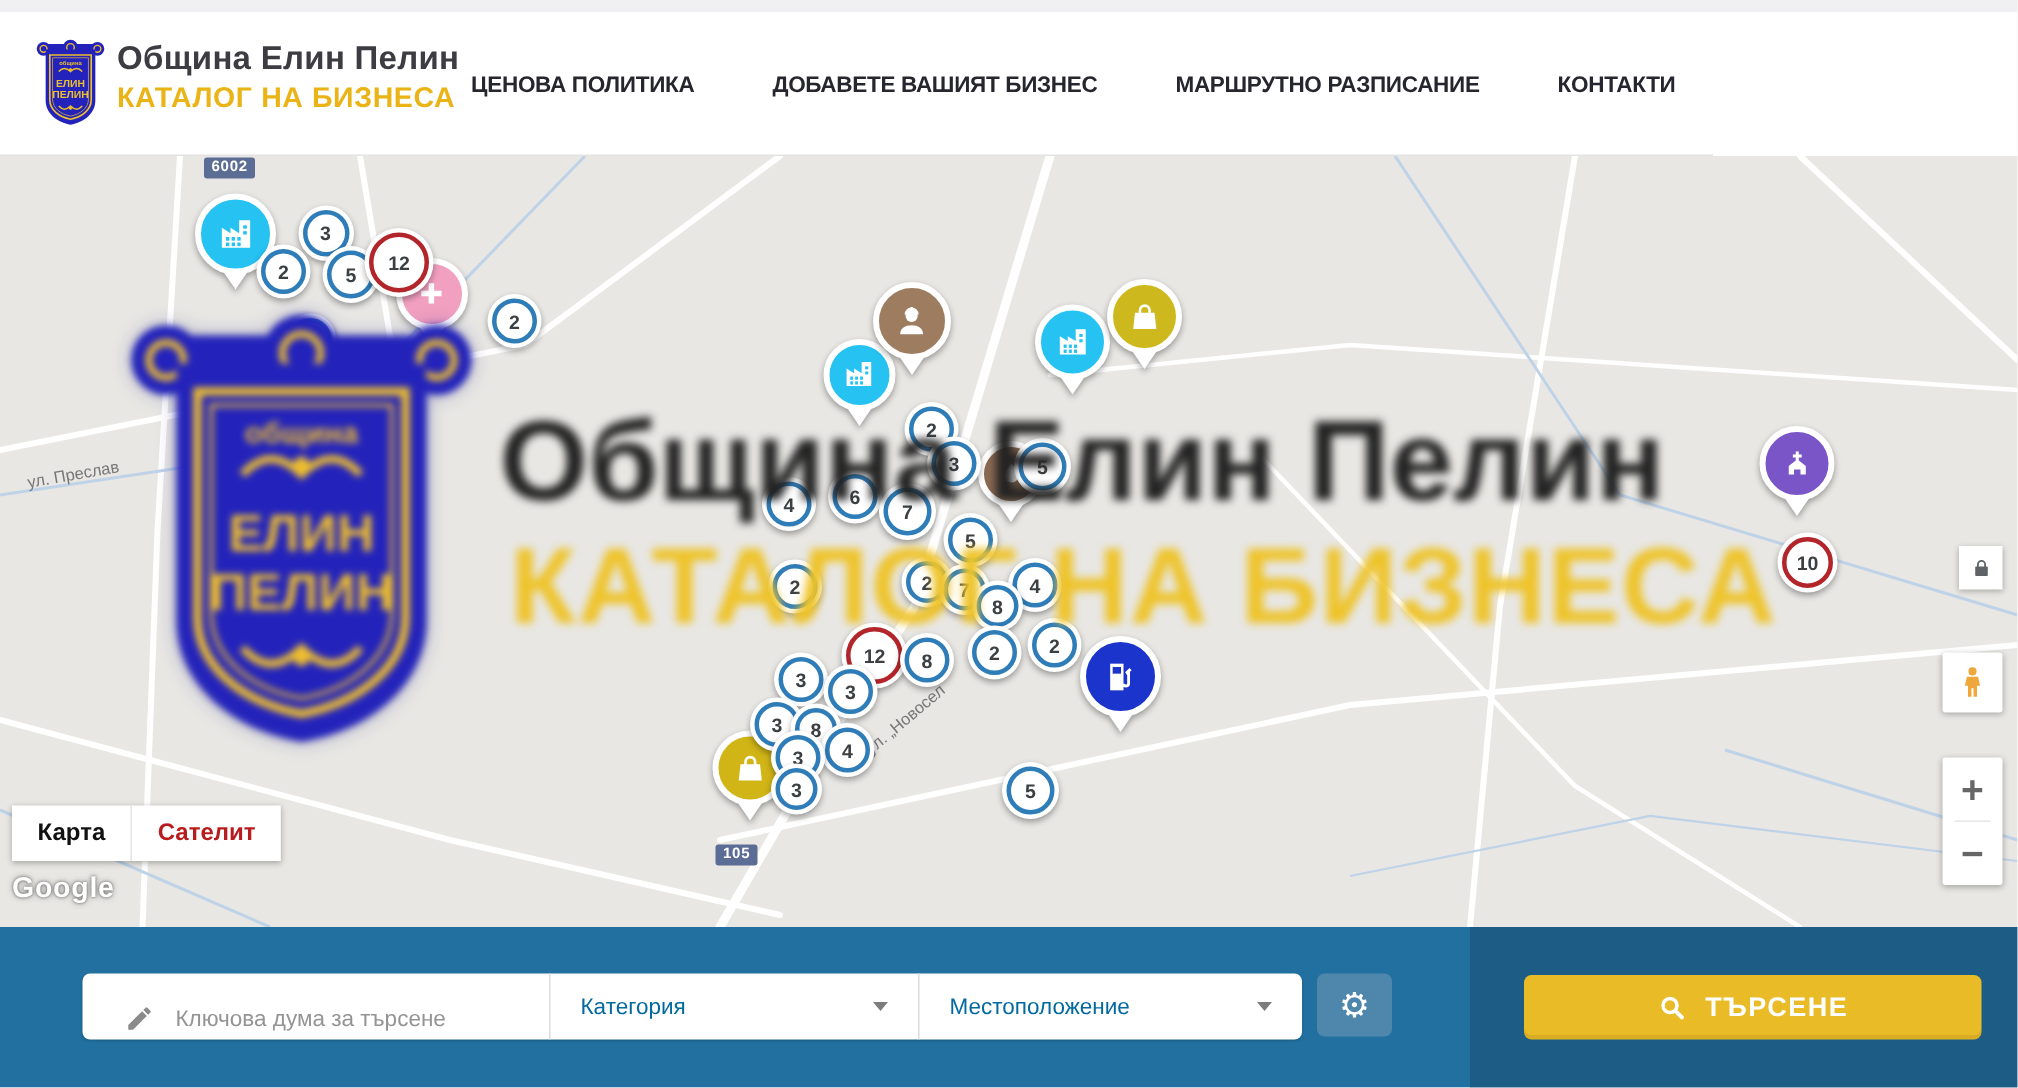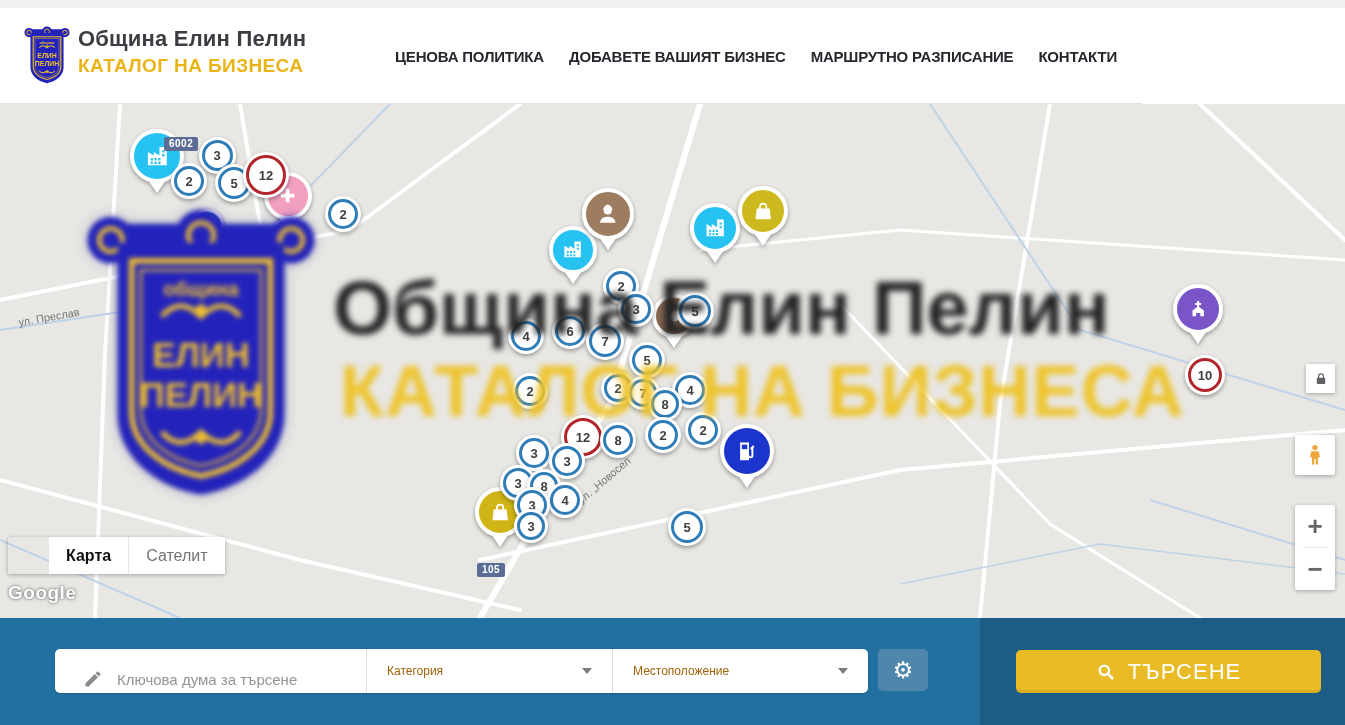--- a/index.html
+++ b/index.html
@@ -6,21 +6,21 @@
   html,body { width:1345px; height:725px; font-family:"Liberation Sans", sans-serif; background:#fff; overflow:hidden; }
   #page { position:relative; width:1345px; height:725px; overflow:hidden; }
 
   
   #topstrip { position:absolute; left:0; top:0; width:1345px; height:8px; background:#f0f0f2; z-index:40; }
   #header { position:absolute; left:0; top:8px; width:1142px; height:96px; background:#fff; border-bottom:1px solid #e3e3e3; z-index:30; }
   #logo-small { position:absolute; left:24px; top:12px; width:46px; height:72px; }
   #site-title-block { position:absolute; left:78px; top:18px; }
   #site-title { font-size:22px; font-weight:700; color:#3d3c42; letter-spacing:.2px; }
   #site-subtitle { font-size:19px; font-weight:700; color:#eab417; letter-spacing:.4px; margin-top:3px; }
-  #main-nav { position:absolute; right:25px; top:0; height:96px; display:flex; align-items:center; gap:25px; }
+  #main-nav { position:absolute; right:25px; top:0; height:96px; display:flex; align-items:center; gap:52px; }
   .nav-item { font-size:15px; font-weight:700; color:#26262e; letter-spacing:-.2px; cursor:pointer; white-space:nowrap; }
 
   
   #map { position:absolute; left:0; top:104px; width:1345px; height:514px; background:#e8e7e4; overflow:hidden; }
   #map-roads { position:absolute; left:0; top:0; z-index:1; }
 
   .road-label { position:absolute; z-index:6; background:#5b6d95; color:#fff; font-size:10px; font-weight:700;
                 padding:1px 5px 2px; border-radius:2px; letter-spacing:.5px; }
   .street-label { position:absolute; z-index:2; color:#767676; font-size:11px; white-space:nowrap; }
 
@@ -39,22 +39,22 @@
   
   #watermark { position:absolute; inset:0; z-index:5; pointer-events:none; }
   #wm-shield { position:absolute; left:84px; top:106px; width:234px; height:296px; filter:blur(2.4px) drop-shadow(0 0 6px rgba(20,20,120,.35)); }
   #wm-title { position:absolute; left:333px; top:160px; width:890px; font-size:76px; font-weight:700; color:#232323;
               letter-spacing:0; white-space:nowrap; filter:blur(3px); }
   #wm-subtitle { position:absolute; left:340px; top:246px; width:870px; font-size:72px; font-weight:700; color:#eec329;
                  letter-spacing:1px; white-space:nowrap; filter:blur(3px); }
   #maptype { position:absolute; left:8px; top:433px; display:flex; box-shadow:0 1px 4px rgba(0,0,0,.3); z-index:10; }
   .maptype-btn { background:#fff; height:37px; display:flex; align-items:center; justify-content:center; padding:0 17px;
                  font-size:16px; cursor:pointer; }
-  #maptype-map { font-weight:700; color:#111;margin-left:41px; }
-  #maptype-sat { color:#737373; border-left:1px solid #e6e6e6; }
+  #maptype-map { font-weight:700; color:#111; }
+  #maptype-sat { color:#b91c1c; border-left:1px solid #e6e6e6;font-weight:bold; }
   #google-logo { position:absolute; left:8px; top:478px; z-index:10; color:#fff; font-size:19px; font-weight:700; letter-spacing:.5px;
                  text-shadow:0 0 2px rgba(68,68,68,.8), 0 0 4px rgba(68,68,68,.45); cursor:pointer; }
   #attribution { position:absolute; right:5px; bottom:5px; z-index:10; display:flex; gap:18px; }
   #attribution span { font-size:10.5px; color:#3a3a3a; cursor:pointer; }
   #lock-btn { position:absolute; left:1306px; top:260px; width:29px; height:29px; background:#fff; z-index:10;
               box-shadow:0 1px 4px rgba(0,0,0,.3); display:flex; align-items:center; justify-content:center; cursor:pointer; }
   #pegman-btn { position:absolute; left:1295px; top:331px; width:40px; height:40px; background:#fff; border-radius:2px; z-index:10;
                 box-shadow:0 1px 4px rgba(0,0,0,.3); display:flex; align-items:center; justify-content:center; cursor:pointer; }
   #zoom-ctl { position:absolute; left:1295px; top:401px; width:40px; height:85px; background:#fff; border-radius:2px; z-index:10;
               box-shadow:0 1px 4px rgba(0,0,0,.3); display:flex; flex-direction:column; }
@@ -66,29 +66,29 @@
   #footer-right { position:absolute; right:0; top:0; width:365px; height:107px; background:#1d5c85; }
   #search-bar { position:absolute; left:55px; top:31px; width:813px; height:44px; background:#fff; border-radius:5px;
                 display:flex; align-items:stretch; box-shadow:0 1px 2px rgba(0,0,0,.15); }
   #kw-seg { width:311px; display:flex; align-items:center; gap:14px; padding-left:28px;margin-top:16px; }
   #kw-input { border:0; outline:none; font-size:15px; color:#555; width:220px; font-family:"Liberation Sans",sans-serif; }
   #kw-input::placeholder { color:#949494; opacity:1; }
   .seg-divider { width:1px; background:#dcdcdc; margin:0; }
   .select-seg { display:flex; align-items:center; justify-content:space-between; padding:0 20px; cursor:pointer; }
   #cat-seg { width:245px; }
   #loc-seg { width:255px; }
-  .select-label { font-size:12px; color:#a16207; }
+  .select-label { font-size:15px; color:#0369a1; }
   .select-arrow { width:0; height:0; border-left:5px solid transparent; border-right:5px solid transparent; border-top:6px solid #7c7c7c; }
   #gear-btn { position:absolute; left:878px; top:31px; width:50px; height:42px; background:#4f87ac; border-radius:5px;
               display:flex; align-items:center; justify-content:center; cursor:pointer; }
   #gear-btn span { color:#fff; font-size:23px; line-height:1; }
   #search-btn { position:absolute; left:1016px; top:32px; width:305px; height:43px; background:#e9bb27; border:0; border-radius:5px;
                 display:flex; align-items:center; justify-content:center; gap:12px; cursor:pointer;
                 box-shadow:inset 0 -3px 0 rgba(0,0,0,.07); }
-  #search-btn span { color:#fff; font-size:22px; font-weight:400; letter-spacing:1px; font-family:"Liberation Sans",sans-serif; }
+  #search-btn span { color:#fff; font-size:18px; font-weight:700; letter-spacing:1px; font-family:"Liberation Sans",sans-serif; }
 </style>
 </head>
 <body>
 
 <div id="page">
 
   <div id="topstrip"></div>
 
   <div id="header">
     <div id="logo-small"><svg viewBox="0 0 100 128" width="100%" height="100%">
@@ -417,21 +417,21 @@
           <div class="ball" style="height: 54px; width: 54px; background: rgb(27, 52, 204);">
             <svg viewBox="0 0 24 24" fill="#fff">
               <path d="M5.5 4h8v16h-8z"></path>
               <path fill="#1b34cc" d="M7 6h5v4H7z"></path>
               <path d="M14.5 9.2l2.6-2.6 1.3 1.3-1 1v6.9a2.4 2.4 0 0 1-4.8.2h1.9a.6.6 0 0 0 1.2-.1V11z"></path>
             </svg>
           </div>
         </div>
       </div>
     <div id="labels">
-        <div class="road-label" style="left: 164px; top: 1px; margin-top: 32px;">6002</div>
+        <div class="road-label" style="left: 136px; top: 1px;">6002</div>
         <div class="road-label" style="left: 477px; top: 459px;">105</div>
         <div class="street-label" style="left: 18px; top: 207px; transform: rotate(-10deg);">ул. Преслав</div>
         <div class="street-label" style="left: 566px; top: 372px; transform: rotate(-40deg);">бул. „Новосел</div>
       </div>
 
     <div id="watermark">
       <div id="wm-shield"><svg viewBox="0 0 100 128" width="100%" height="100%">
     <rect x="10" y="6" width="80" height="16" rx="6" fill="#2323bb"></rect>
     <circle cx="11" cy="13" r="10" fill="#2323bb"></circle>
             <circle cx="89" cy="13" r="10" fill="#2323bb"></circle>

